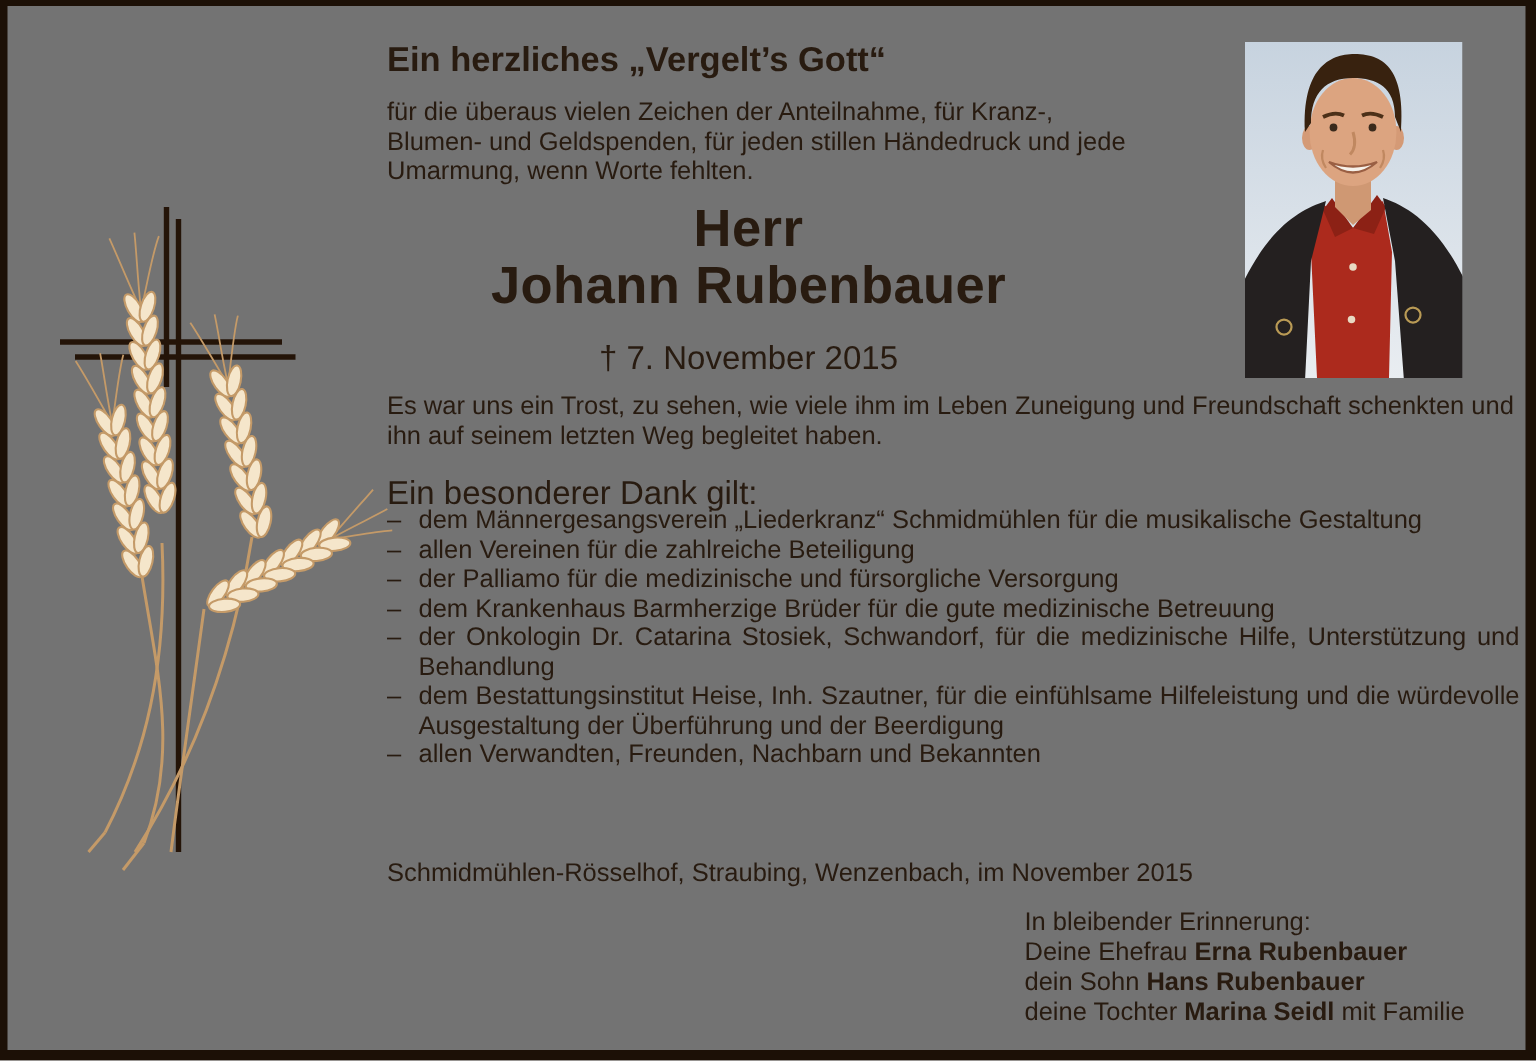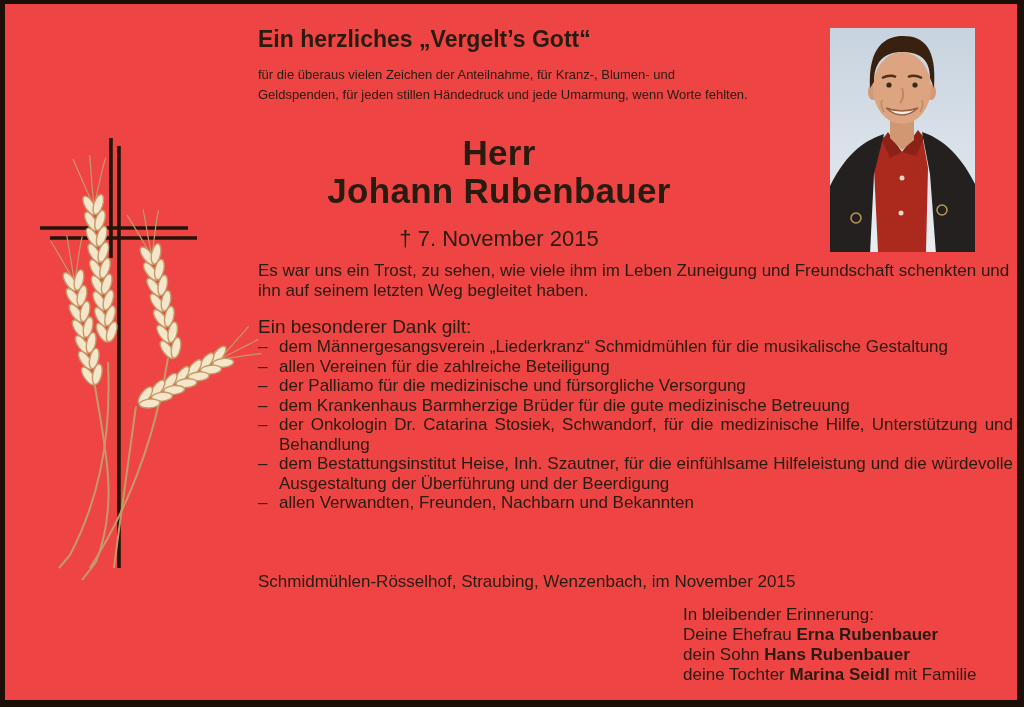--- a/index.html
+++ b/index.html
@@ -1,35 +1,35 @@
 <!DOCTYPE html>
 <html lang="de"><head>
 <meta charset="utf-8">
 <style>
   html,body { margin:0; padding:0; background:#ffffff; }
   body { width:1024px; height:707px; }
   .card {
     position:relative; width:1024px; height:707px; box-sizing:border-box;
-    background:#ef4444;
+    background:#737373;
     border-style:solid; border-color:#1c1006;
     border-width:4px 7px 7px 5px;
     font-family:"Liberation Sans","DejaVu Sans",sans-serif;
     color:#281b10; overflow:hidden;
   }
   .art { position:absolute; left:27px; top:126px; width:215px; height:445px; overflow:visible; }
   .photo { position:absolute; left:825px; top:24px; width:145px; height:224px; }
   .photo svg { display:block; width:100%; height:100%; }
 
   .title { position:absolute; left:253px; top:22px; margin:0; font-size:23px; font-weight:bold; white-space:nowrap; }
-  .intro { position:absolute; left:253px; top:61px; width:494px; margin:0; font-size:13px; line-height:19.5px; }
+  .intro { position:absolute; left:253px; top:61px; width:494px; margin:0; font-size:17px; line-height:19.5px; }
   .name-block { position:absolute; left:253px; top:130px; width:482px; text-align:center; }
   .salutation, .deceased-name { font-size:35px; font-weight:bold; line-height:38px; letter-spacing:0.3px; white-space:nowrap; }
   .death-date { font-size:22px; margin-top:16px; }
   .consolation { position:absolute; left:253px; top:257px; width:752px; margin:0; font-size:17px; line-height:19.5px; }
-  .thanks-heading { position:absolute; left:253px; top:312px; margin:0; font-size:19px; }
+  .thanks-heading { position:absolute; left:253px; top:312px; margin:0; font-size:22px; }
   .thanks-list { position:absolute; left:253px; top:333px; width:755px; margin:0; padding:0; list-style:none; font-size:17px; line-height:19.5px; }
   .thanks-list li { text-align:justify; padding-left:21px; text-indent:-21px; }
   .dash { display:inline-block; width:21px; text-indent:0; }
   .places { position:absolute; left:253px; top:568px; margin:0; font-size:17px; white-space:nowrap; }
   .places b { font-weight:normal; }
   .remembrance { position:absolute; left:678px; top:601px; font-size:17px; line-height:20px; }
   .remembrance b { font-weight:bold; }
 </style>
 </head>
 <body>

